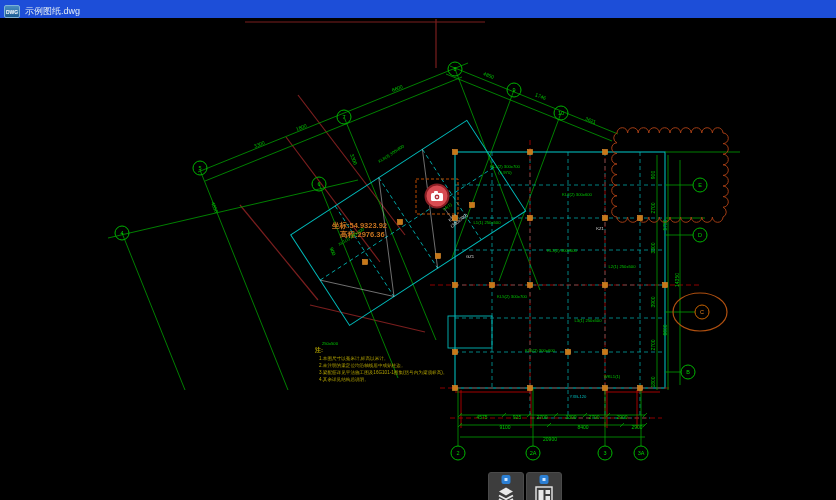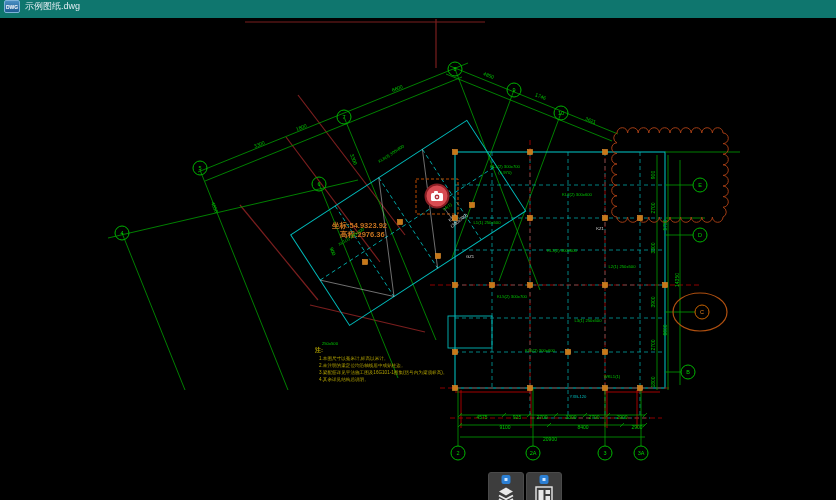--- a/index.html
+++ b/index.html
@@ -1,19 +1,19 @@
 <!DOCTYPE html>
 <html><head>
 <meta charset="utf-8">
 <style>
   html,body{margin:0;padding:0;background:#000;}
   .screen{position:relative;width:836px;height:500px;overflow:hidden;background:#000;
           font-family:"Liberation Sans",sans-serif;}
-  .titlebar{position:absolute;top:0;left:0;width:836px;height:18px;background:#0f766e;
-            display:flex;align-items:flex-start;gap:5px;padding-left:4px;box-sizing:border-box;}
+  .titlebar{position:absolute;top:0;left:0;width:836px;height:18px;background:#1d4ed8;
+            display:flex;align-items:flex-end;gap:5px;padding-left:4px;box-sizing:border-box;}
   .dwg-badge{width:14px;height:11px;background:linear-gradient(#4a8ec2,#1d5c92);border:1px solid #7db2d8;
              border-radius:2px;color:#fff;font-size:5px;font-weight:bold;display:flex;
              align-items:center;justify-content:center;letter-spacing:0;}
   .title-text{color:#e3edf3;font-size:9px;}
   .canvas{position:absolute;top:18px;left:0;width:836px;height:482px;background:#000;}
   svg text{font-family:"Liberation Sans",sans-serif;}
   .toolbar{position:absolute;top:472px;left:488px;display:flex;gap:2px;}
   .tb-btn{position:relative;width:34px;height:40px;background:#3d3d3d;border:1px solid #4a4a4a;
           border-radius:3px;display:flex;justify-content:center;align-items:flex-start;cursor:pointer;}
   .tb-badge{position:absolute;top:2px;left:50%;transform:translateX(-50%);width:9px;height:9px;

